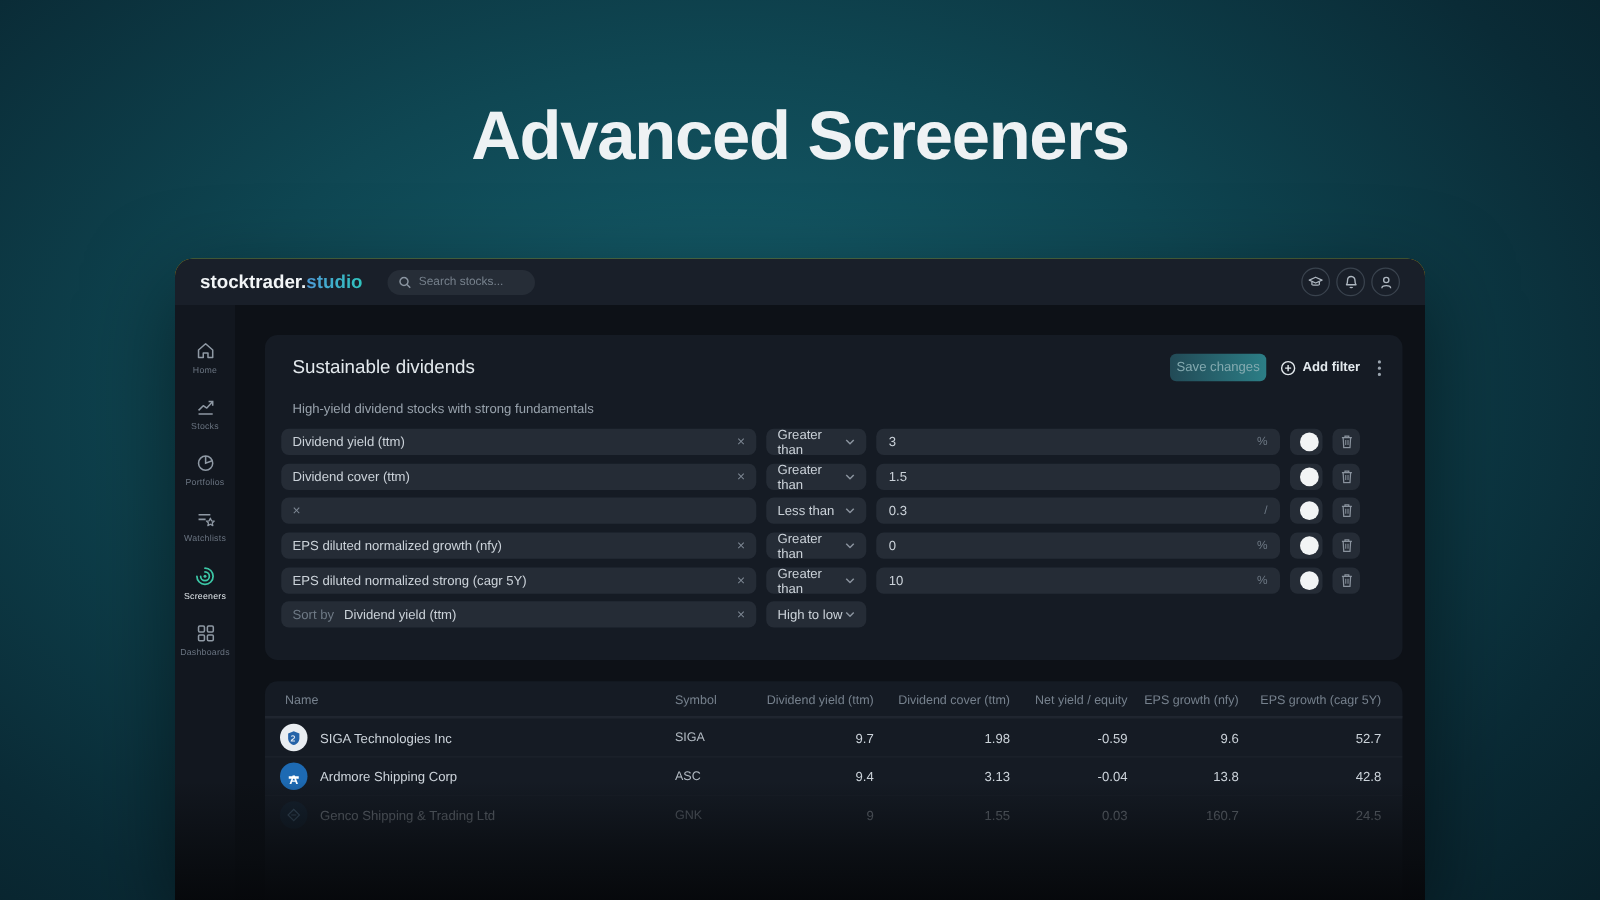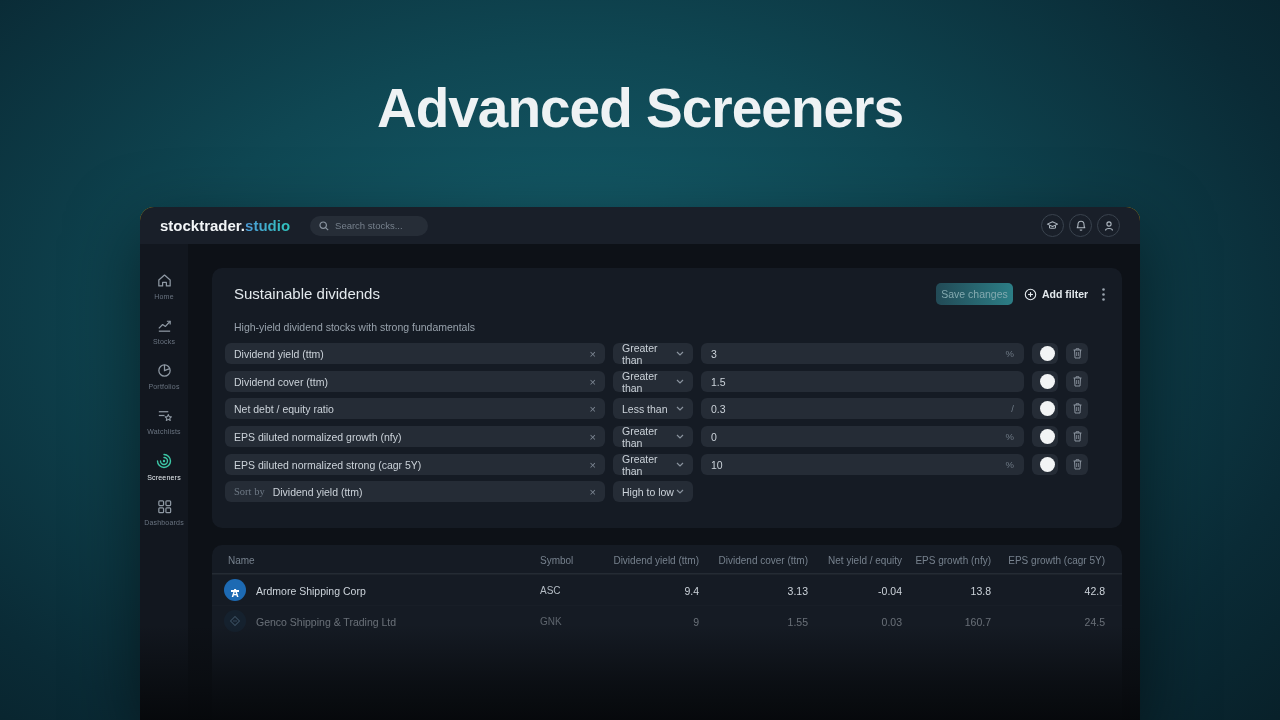--- a/index.html
+++ b/index.html
@@ -74,21 +74,21 @@
     font-weight:bold; color:#e3e9ed; cursor:pointer;
   }
   .kebab { position:absolute; left:884px; top:15px; width:14px; height:22px;
     display:flex; align-items:center; justify-content:center; cursor:pointer; }
   .frow { position:absolute; left:13px; height:21px; display:flex; gap:8px; align-items:center; }
   .r1{top:75px} .r2{top:103px} .r3{top:130px} .r4{top:158px} .r5{top:186px} .r6{top:213px}
   .fld { background:#252c36; border-radius:6px; height:21px; display:flex; align-items:center; font-size:10.5px; color:#cbd2d9; }
   .metric { width:380px; padding:0 9px; }
   .metric .mtext { flex:1; }
   .clear-x { color:#7e8894; font-size:11px; cursor:pointer; }
-  .sort-prefix { color:#6e7985; margin-right:8px;font-family:Liberation Serif, serif; }
+  .sort-prefix { color:#6e7985; margin-right:8px; }
   .op { width:80px; padding:0 9px; justify-content:space-between; cursor:pointer; }
   .val { width:323px; padding:0 10px; }
   .val .vtext { flex:1; }
   .unit { color:#6e7985; font-size:9.5px; }
   .toggle { width:26px; height:21px; background:#252c36; border-radius:6px; position:relative; cursor:pointer; }
   .toggle .knob { position:absolute; right:3px; top:3px; width:15px; height:15px; border-radius:50%; background:#f2f4f5; }
   .trashb { width:22px; height:21px; background:#252c36; border-radius:6px;
     display:flex; align-items:center; justify-content:center; cursor:pointer; }
   
   .thead { position:relative; height:29px; border-bottom:1px solid #242b34; }
@@ -314,21 +314,20 @@
                   <path d="M1.5 2 L2 10 H7 L7.5 2" fill="none" stroke="#8a939e" stroke-width="1"></path>
                   <line x1="3.6" y1="4" x2="3.6" y2="8" stroke="#8a939e" stroke-width="0.8"></line>
                   <line x1="5.4" y1="4" x2="5.4" y2="8" stroke="#8a939e" stroke-width="0.8"></line>
                 </svg>
               </span>
           </div>
         </div>
 
         <div class="frow r3">
           <div class="fld metric">
-            <span class="mtext">Net debt / equity ratio</span>
             <span class="clear-x">×</span>
           </div>
           <div class="fld op">
             <span>Less than</span>
             <span>
                 <svg width="8" height="5" viewBox="0 0 8 5">
                   <polyline points="1,1 4,4 7,1" fill="none" stroke="#8a939e" stroke-width="1.2"></polyline>
                 </svg>
               </span>
           </div>
@@ -440,20 +439,35 @@
           <span class="c-name">Name</span>
           <span class="c-sym">Symbol</span>
           <span class="c3">Dividend yield (ttm)</span>
           <span class="c4">Dividend cover (ttm)</span>
           <span class="c5">Net yield / equity</span>
           <span class="c6">EPS growth (nfy)</span>
           <span class="c7">EPS growth (cagr 5Y)</span>
         </div>
 
 
+        <div class="trow">
+          <div class="logo logo-siga">
+            <svg width="12" height="13" viewBox="0 0 12 13">
+                <path d="M6 1 L10.5 2.8 V6.5 C10.5 9.5 8.5 11.3 6 12 C3.5 11.3 1.5 9.5 1.5 6.5 V2.8 Z" fill="#2563a8"></path>
+                <path d="M4 5.2 C4.6 4.4 6 4.4 6.5 5.2 C7 6 6.2 6.8 5.2 7.4 C4.4 7.9 4 8.3 4 8.8 H7" fill="none" stroke="#dce6f0" stroke-width="0.9"></path>
+              </svg>
+          </div>
+          <span class="t-name">SIGA Technologies Inc</span>
+          <span class="t-sym">SIGA</span>
+          <span class="num c3">9.7</span>
+          <span class="num c4">1.98</span>
+          <span class="num c5">-0.59</span>
+          <span class="num c6">9.6</span>
+          <span class="num c7">52.7</span>
+        </div>
 
         <div class="trow">
           <div class="logo logo-asc">
             <span class="asc-letter">A</span>
             <span class="asc-bar"></span>
           </div>
           <span class="t-name">Ardmore Shipping Corp</span>
           <span class="t-sym">ASC</span>
           <span class="num c3">9.4</span>
           <span class="num c4">3.13</span>

